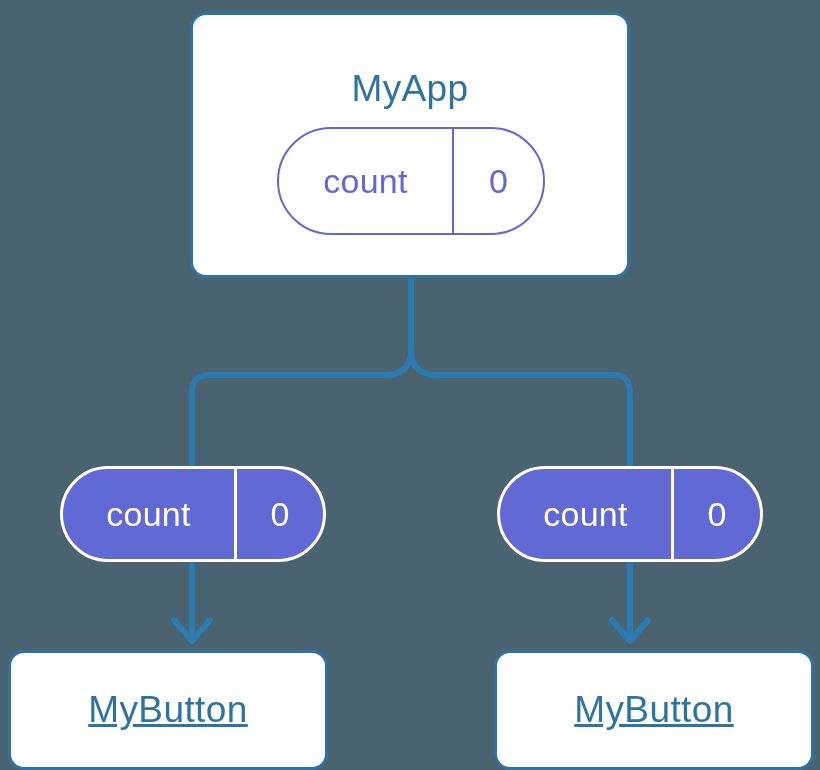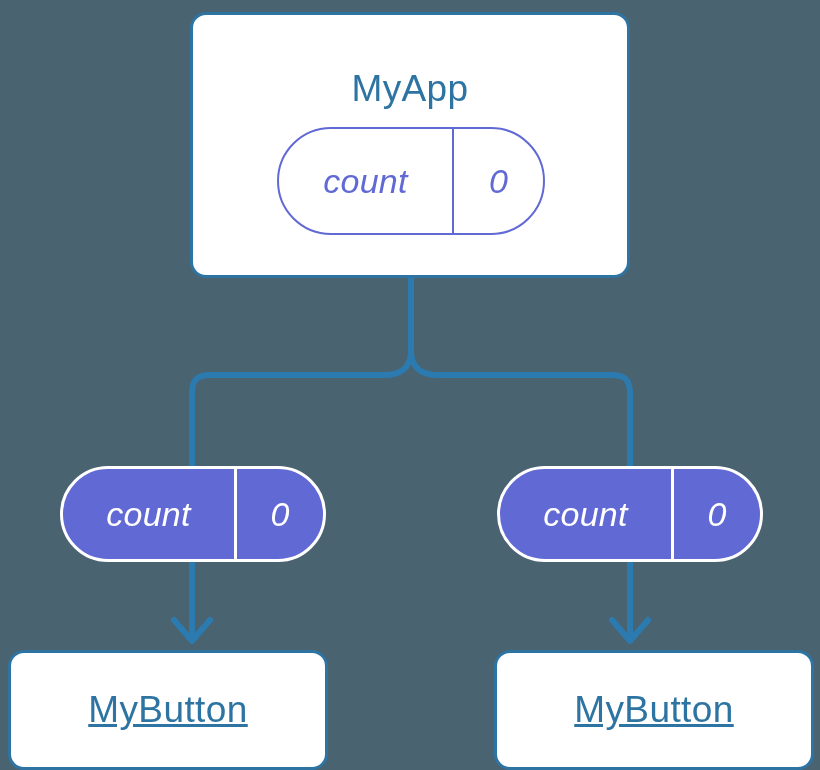--- a/index.html
+++ b/index.html
@@ -83,21 +83,20 @@
   .pill .pill-key,
   .pill .pill-val {
     display: flex;
     align-items: center;
     justify-content: center;
     box-sizing: border-box;
     font-family: "Liberation Sans", sans-serif;
     font-weight: 400;
     font-size: 34px;
     letter-spacing: 0.3px;
-    font-style: italic;
   }
 
   
   .pill-outline {
     border: 2px solid #6169d4;
     background: #ffffff;
   }
   .pill-outline .pill-key { color: #6169d4; flex: 0 0 173px; }
   .pill-outline .pill-val { color: #6169d4; flex: 1 1 auto; border-left: 2px solid #6169d4; }
 

